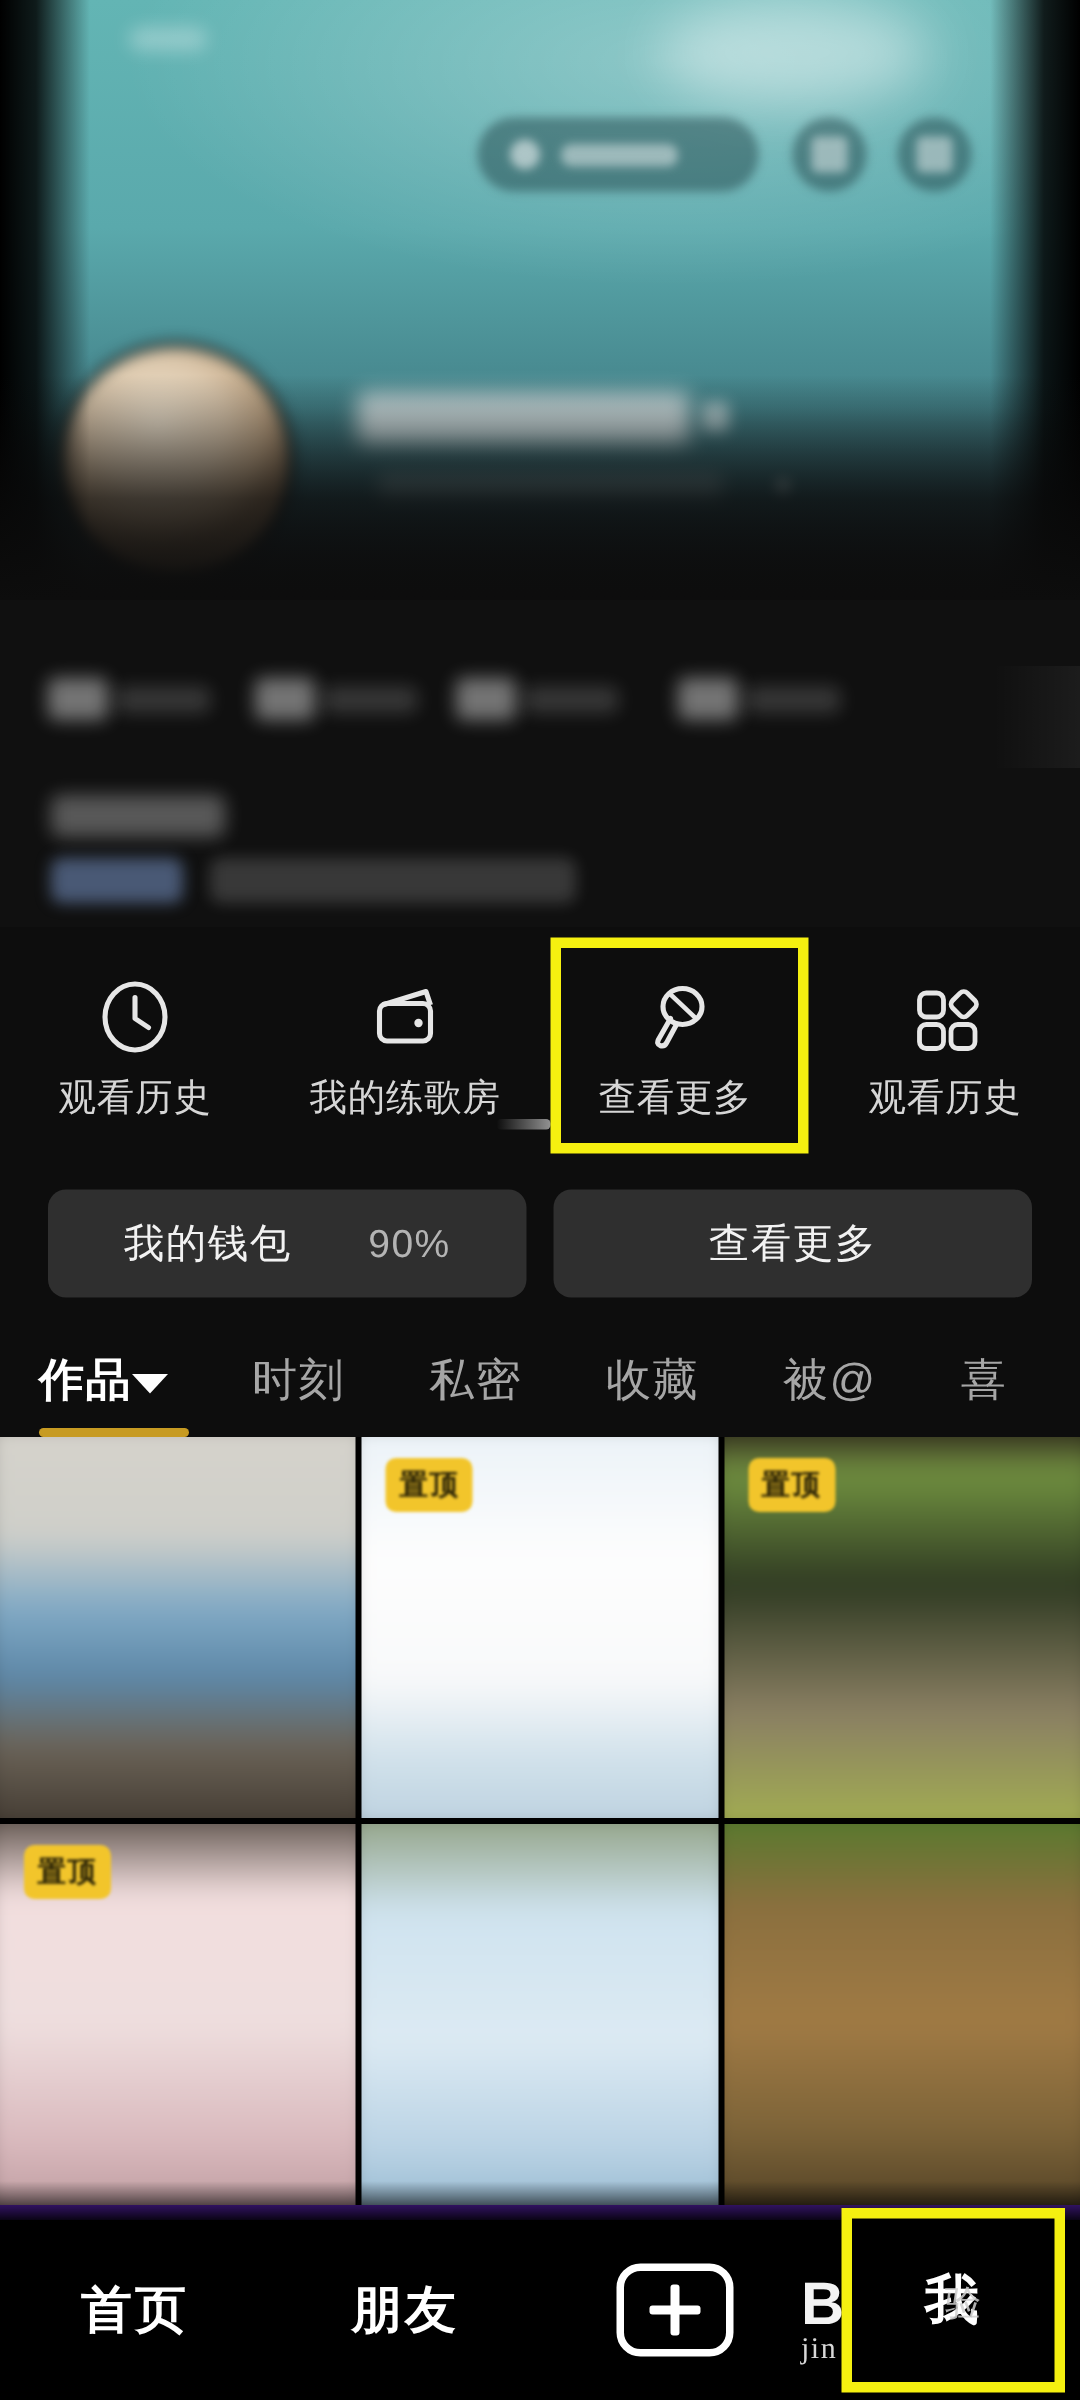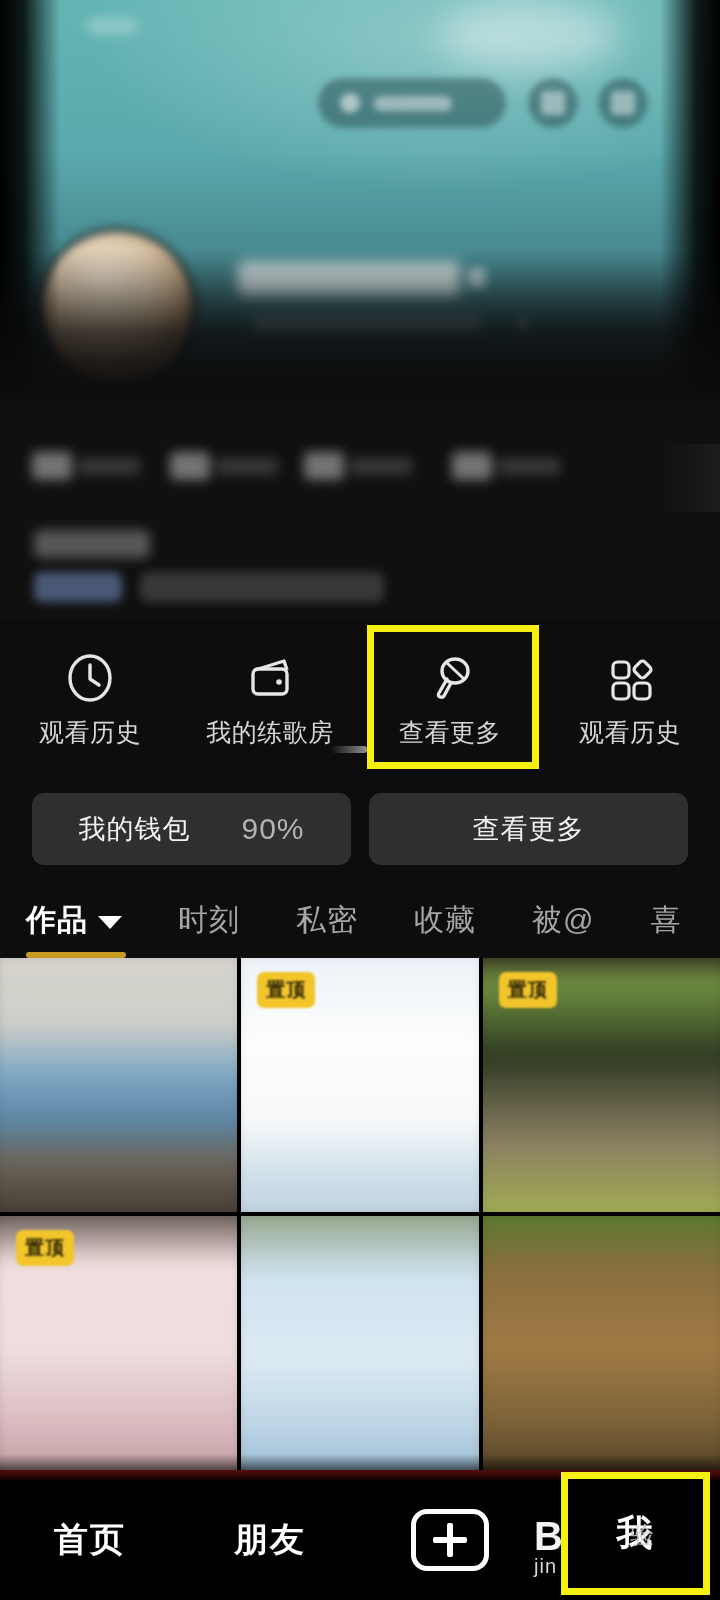--- a/index.html
+++ b/index.html
@@ -2,21 +2,21 @@
 <html><head>
 <meta charset="utf-8">
 <style>
   * { margin:0; padding:0; box-sizing:border-box; }
   html, body {
     width:720px; height:1600px;
     background:#000;
     font-family:"Liberation Sans", "DejaVu Sans", sans-serif;
     overflow:hidden;
   }
-  #app { position:relative; width:720px; height:1600px; background:#b91c1c; overflow:hidden; }
+  #app { position:relative; width:720px; height:1600px; background:#6d28d9; overflow:hidden; }
 
   
   .cover {
     position:absolute; left:0; top:0; width:720px; height:400px;
     background:
       radial-gradient(120% 90% at 62% 10%, rgba(255,255,255,.28) 0%, rgba(255,255,255,0) 42%),
       linear-gradient(180deg, #63b5b4 0%, #5aa9ac 38%, #44838a 68%, #22383f 88%, #141414 100%);
     overflow:hidden;
   }
   .cover-vignette-l {
@@ -160,30 +160,30 @@
   .actions {
     position:absolute; left:0; top:778px; width:720px; height:102px;
     background:#0d0d0d; display:flex; gap:18px; padding:0 32px;
     align-items:center;
   }
   .abtn {
     flex:1; height:72px; border-radius:12px; background:#2f2f2f;
     display:flex; align-items:center; justify-content:center; gap:10px;
     color:#f2f2f2; font-size:27px; letter-spacing:1px;
   }
-  .abtn .pct { color:#b4b4b4; font-size:30px;margin-left:41px; }
+  .abtn .pct { color:#b4b4b4; font-size:26px;margin-left:41px; }
 
   
   .tabs {
     position:absolute; left:0; top:880px; width:720px; height:80px;
     background:#0d0d0d; display:flex; align-items:center;
     padding-left:26px; overflow:hidden;
   }
   .tab {
-    display:flex; align-items:center; gap:10px;
+    display:flex; align-items:center; 
     margin-right:56px; white-space:nowrap;
   }
   .tab .t-txt { font-size:30px; color:#a6a6a6; letter-spacing:1px; }
   .tab.active .t-txt { color:#ffffff; font-weight:bold; }
   .chev {
     width:0; height:0; border-left:12px solid transparent;
     border-right:12px solid transparent; border-top:13px solid #ffffff;
     margin-top:5px;
   }
   .tab-underline {
@@ -236,21 +236,21 @@
     position:absolute; left:calc(50% + 30px); top:24px;
     min-width:38px; height:38px; padding:0 8px;
     background:#e8184a; border-radius:19px;
     display:flex; align-items:center; justify-content:center;
     color:#fff; font-size:25px; font-weight:bold; z-index:3;
   }
   .watermark {
     position:absolute; left:534px; bottom:22px; z-index:22; pointer-events:none;
   }
   .wm-big { font-size:40px; font-weight:bold; color:#f3f3f3; line-height:.92; }
-  .wm-small { font-size:20px; color:#d8d8d8; letter-spacing:1px; }
+  .wm-small { font-size:20px; color:#d8d8d8; letter-spacing:1px;font-family:Liberation Serif, serif; }
   #hl-me { left:561px; top:1472px; width:149px; height:123px; }
   #hl-me-inner {
     position:absolute; left:568px; top:1479px; width:135px; height:109px;
     background:#000; z-index:21;
     display:flex; align-items:center; justify-content:center;
   }
   .me-label { font-size:36px; color:#ffffff; font-weight:bold; letter-spacing:2px; }
   .me-ghost {
     position:absolute; left:62px; top:40px;
     font-size:24px; color:#cfcfcf; opacity:.85;

